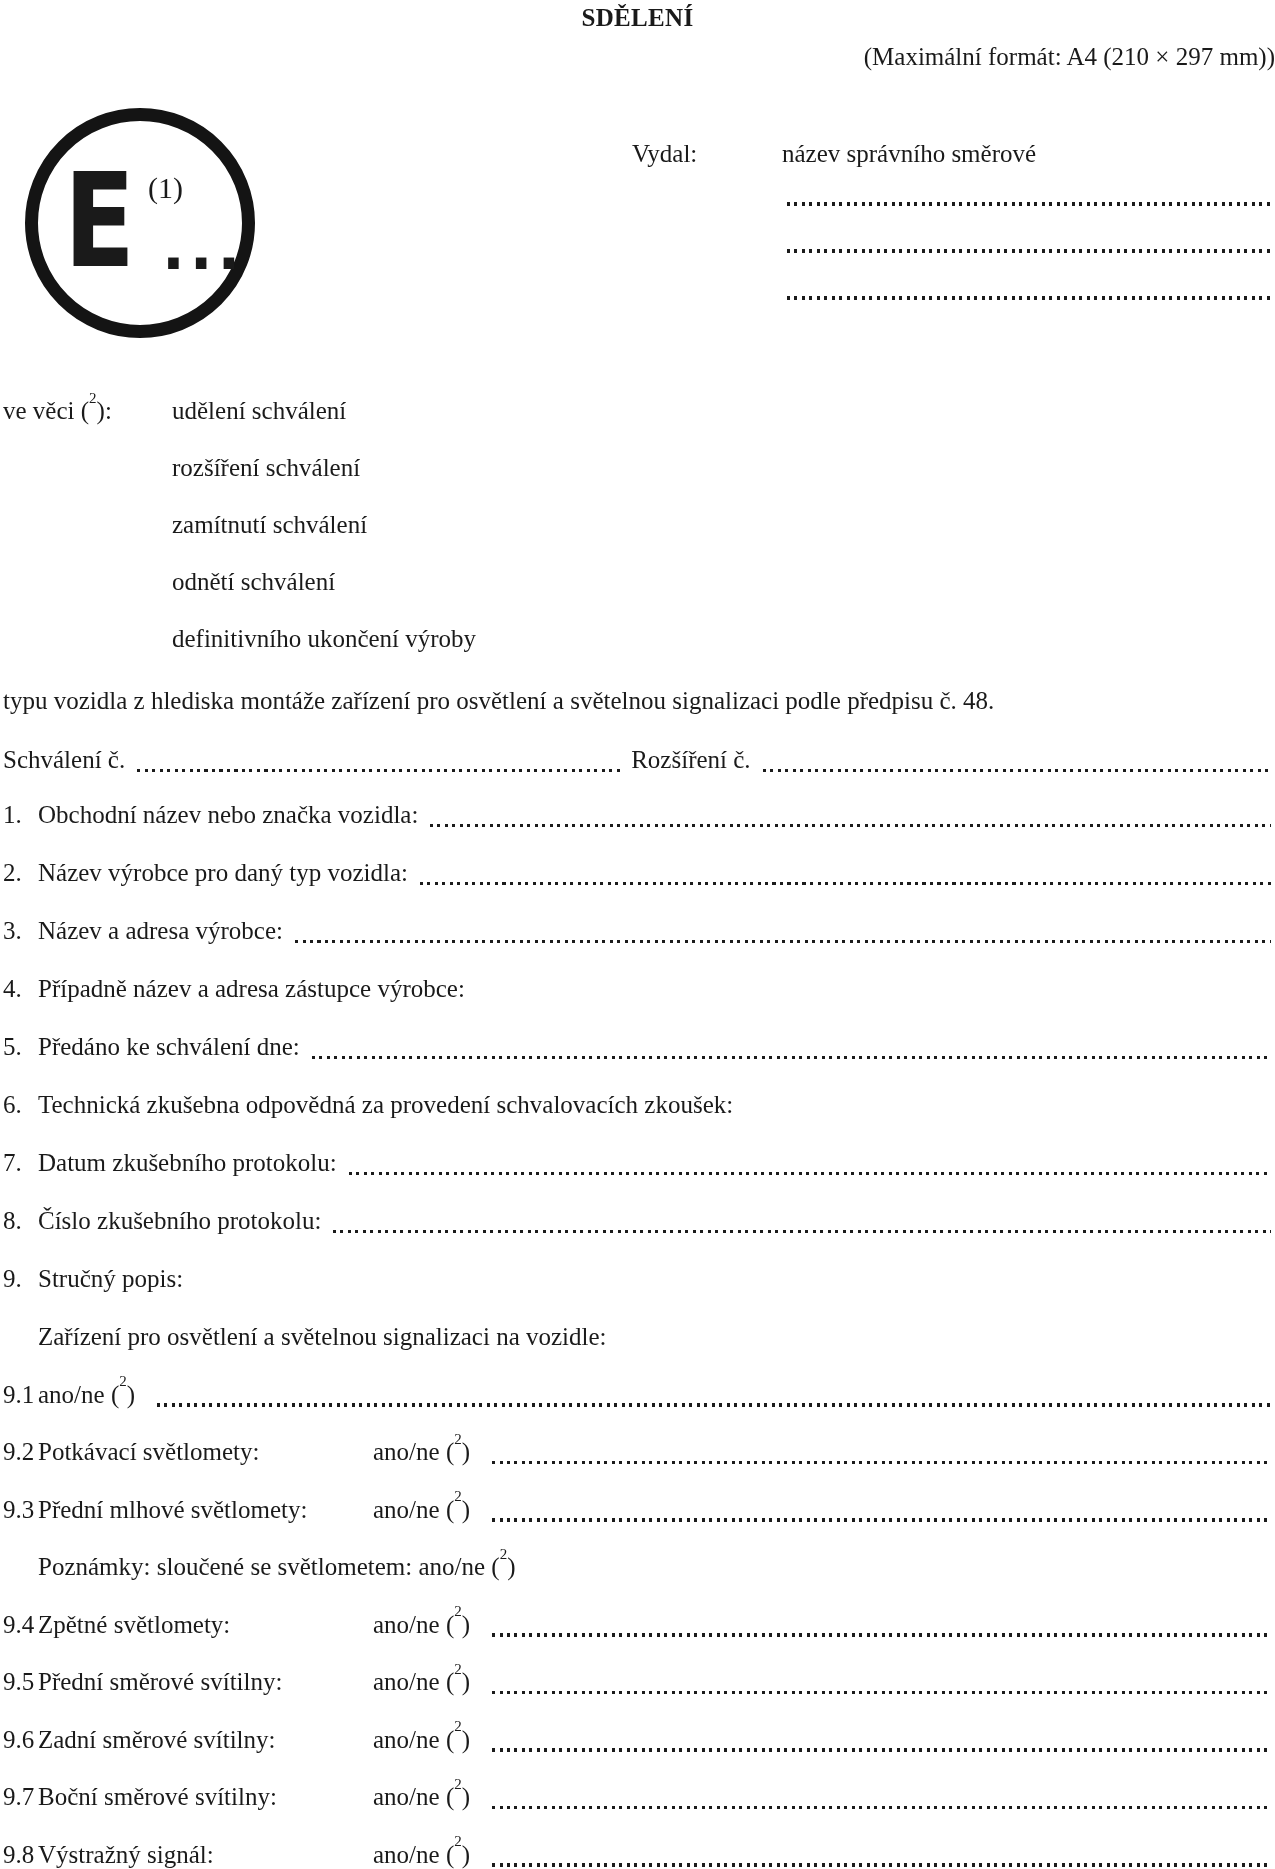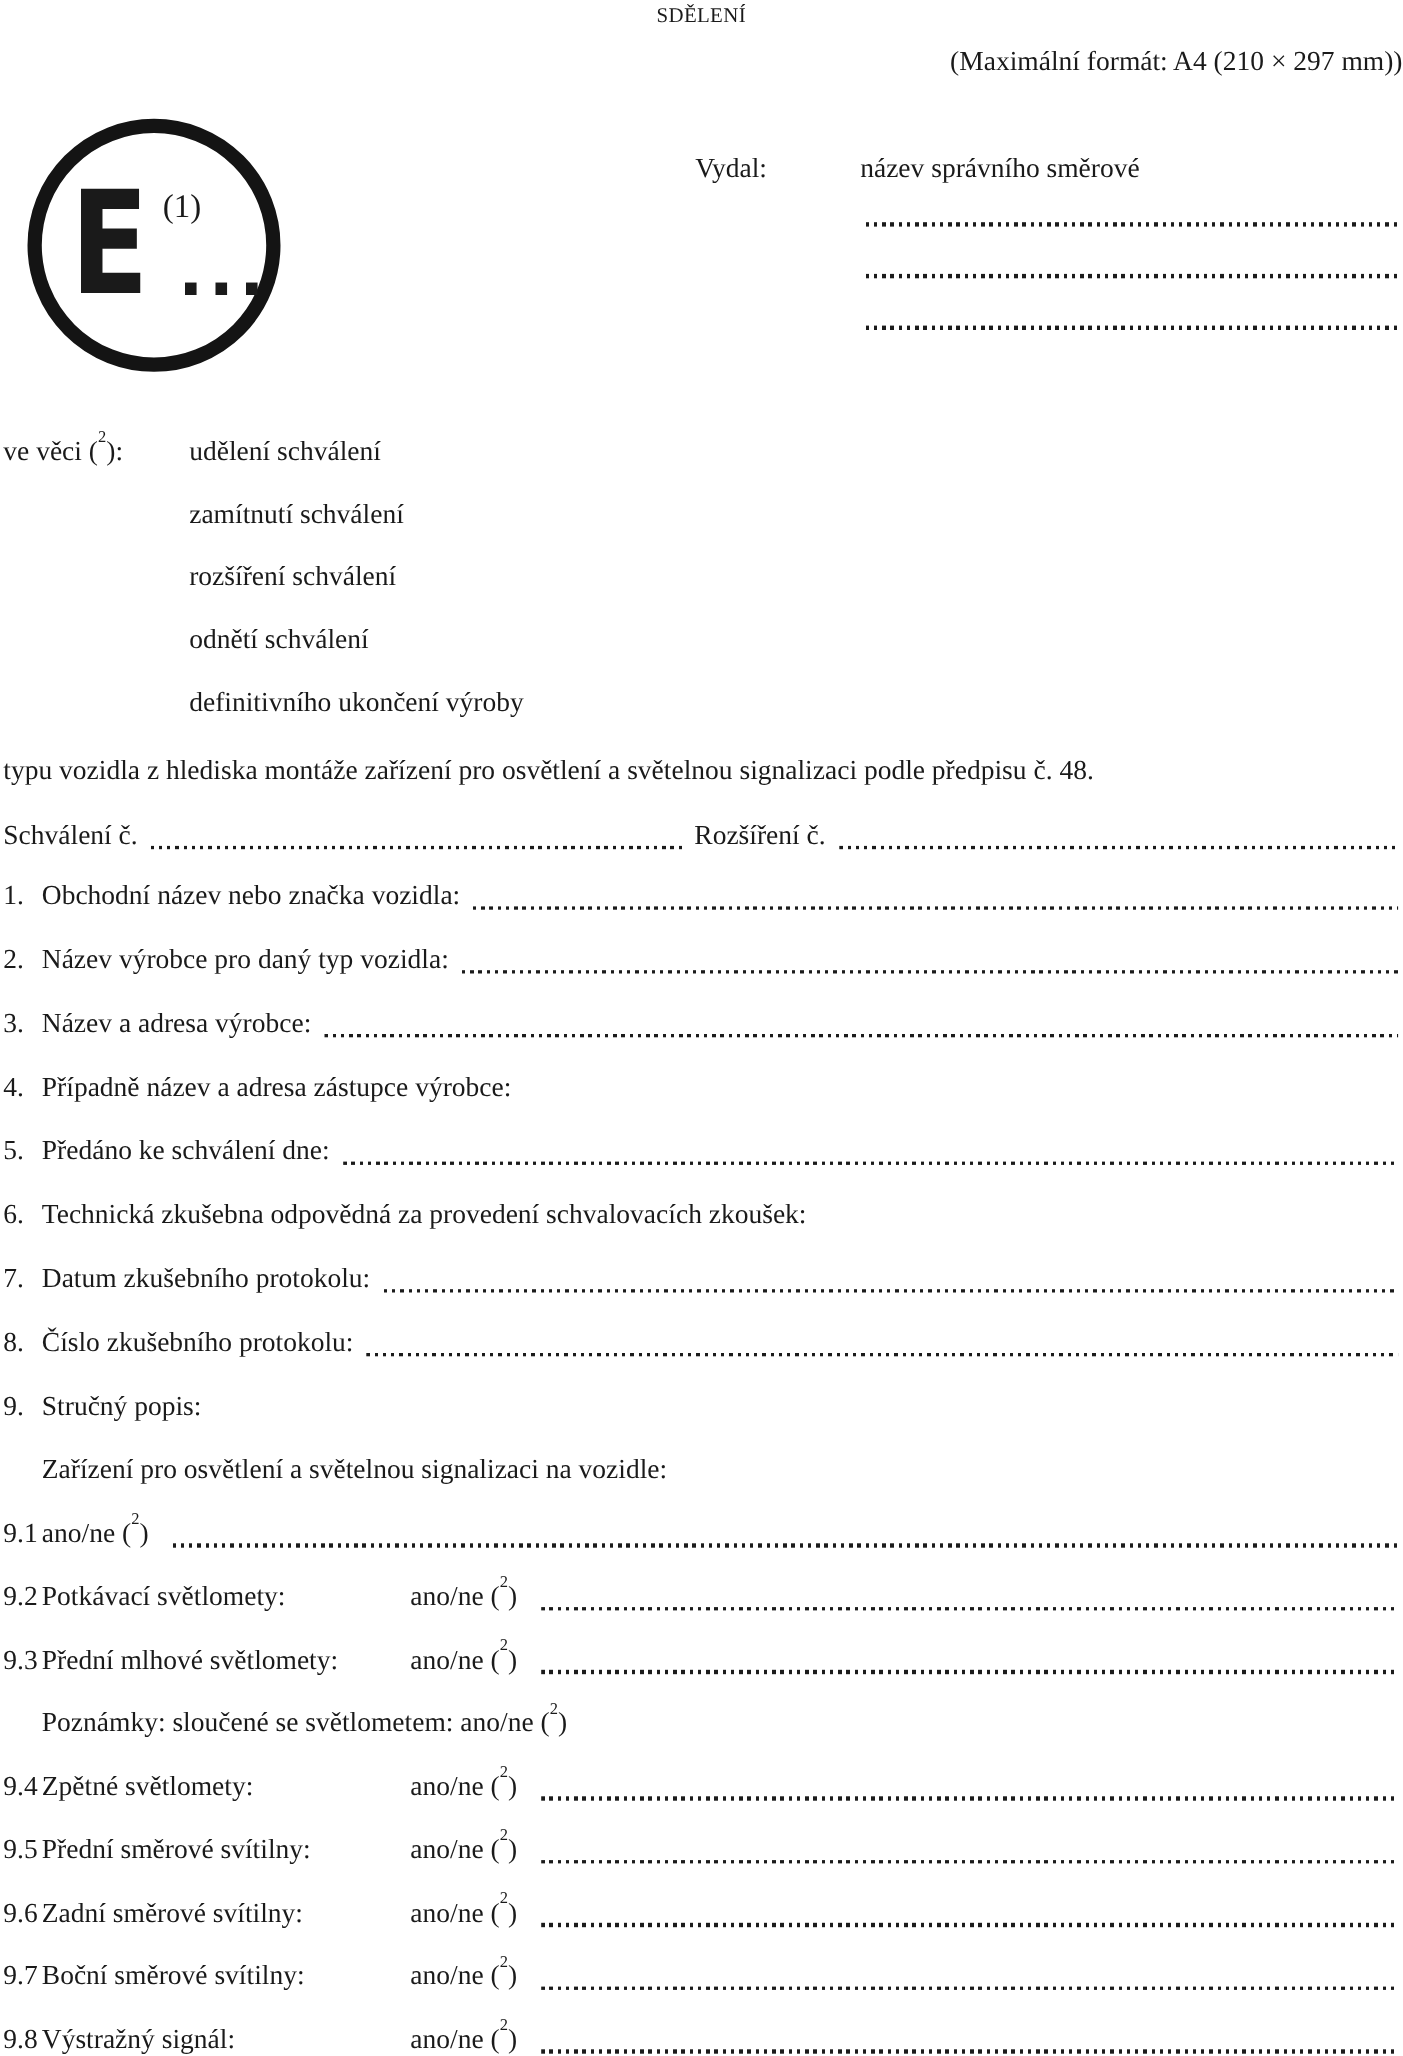--- a/index.html
+++ b/index.html
@@ -2,21 +2,21 @@
 <html><head>
 <meta charset="utf-8">
 <style>
   html,body{margin:0;padding:0}
   body{
     width:1275px;height:1869px;position:relative;overflow:hidden;
     background:#ffffff;color:#1a1a1a;
     font-family:"Liberation Serif", serif;font-size:25px;
   }
   .abs{position:absolute}
-  .title{top:4px;left:0;width:100%;text-align:center;font-weight:normal;font-size:19px;letter-spacing:.3px}
+  .title{top:4px;left:0;width:100%;text-align:center;font-weight:bold;font-size:25px;letter-spacing:.3px}
   .subtitle{top:43px;left:0;width:100%;text-align:right;font-size:25px}
 
   
   .emark{left:25px;top:108px;width:204px;height:204px;border:13px solid #141414;border-radius:50%}
   .emark .letter{position:absolute;left:26px;top:35px;font-family:"DejaVu Sans",sans-serif;font-weight:bold;
     font-size:130px;line-height:1;transform:scaleX(.8);transform-origin:left top}
   .emark .esup{position:absolute;left:110px;top:52px;font-size:30px;line-height:1}
   .emark .edots{position:absolute;left:124px;top:97px;font-family:"DejaVu Sans",sans-serif;font-weight:bold;
     font-size:60px;line-height:60px;letter-spacing:5px}
 
@@ -70,22 +70,22 @@
 <div id="issued-blanks">
     <div class="blank-line b0"></div>
     <div class="blank-line b1"></div>
     <div class="blank-line b2"></div>
   </div>
 
 <div class="abs subject">
   <span class="subject-label"><span>ve věci (</span><sup>2</sup><span>):</span></span>
   <div id="subject-options">
       <div class="srow">udělení schválení</div>
+      <div class="srow">rozšíření schválení</div>
       <div class="srow">zamítnutí schválení</div>
-      <div class="srow">rozšíření schválení</div>
       <div class="srow">odnětí schválení</div>
       <div class="srow">definitivního ukončení výroby</div>
     </div>
 </div>
 
 <div class="abs paragraph">typu vozidla z hlediska montáže zařízení pro osvětlení a světelnou signalizaci podle předpisu č. 48.</div>
 
 <div class="abs approval-row">
   <span class="lbl" style="padding-right:0">Schválení č.</span>
   <span class="leader ap1"></span>

